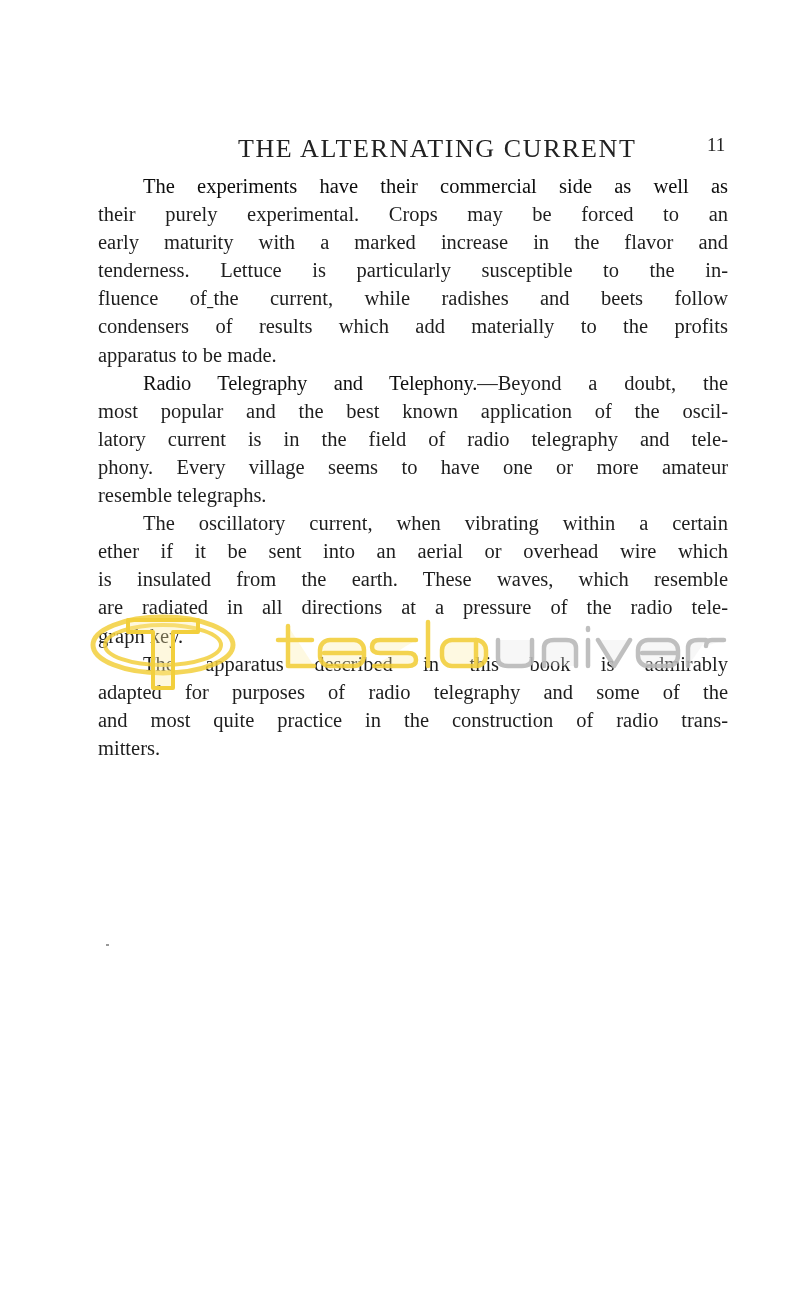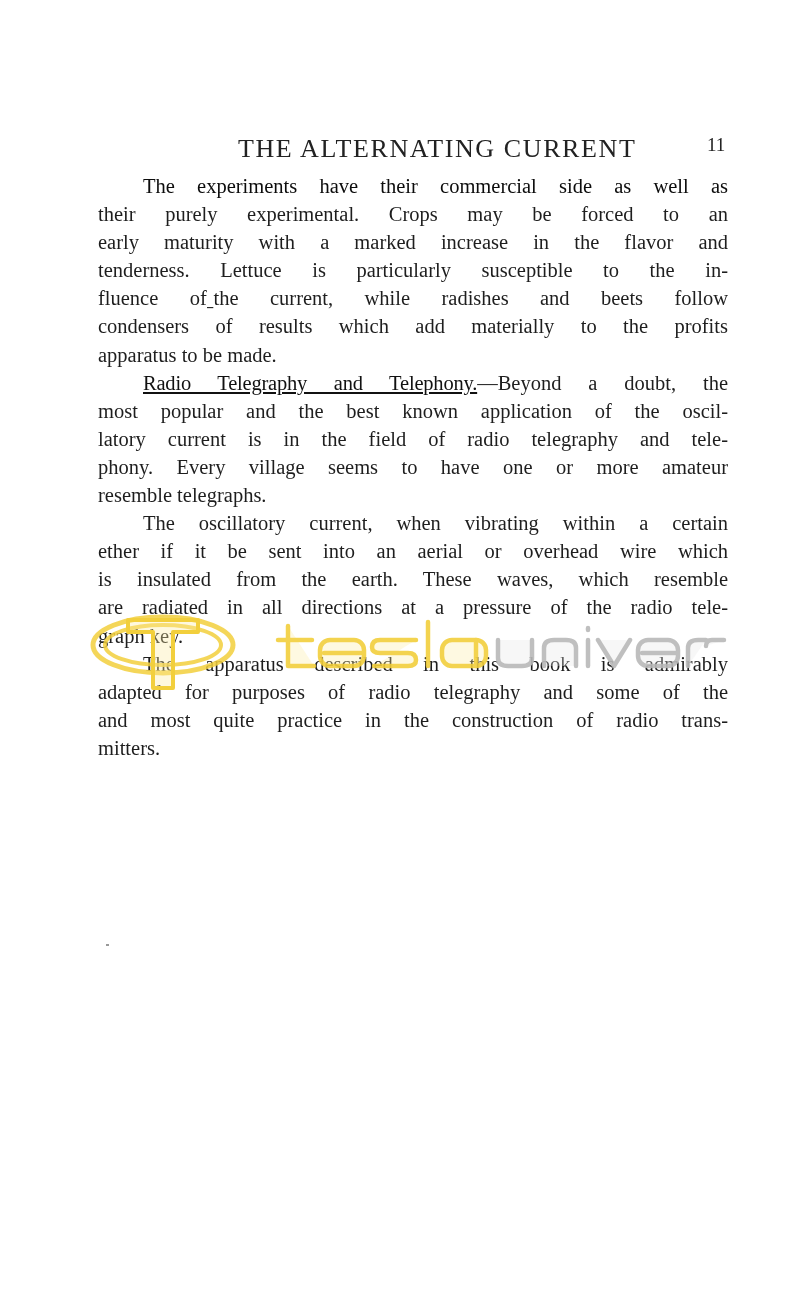--- a/index.html
+++ b/index.html
@@ -57,21 +57,20 @@
     .line.last {
       text-align-last: left;
     }
     .line.indent {
       padding-left: 45px;
     }
     .heading-run {
       font-weight: normal;
       color: #111;
       letter-spacing: -0.2px;
-      text-decoration: underline;
     }
     .bold-ink { color: #0c0c0c; }
 
     
     .watermark {
       position: absolute;
       left: 88px;
       top: 600px;
       width: 640px;
       height: 95px;

